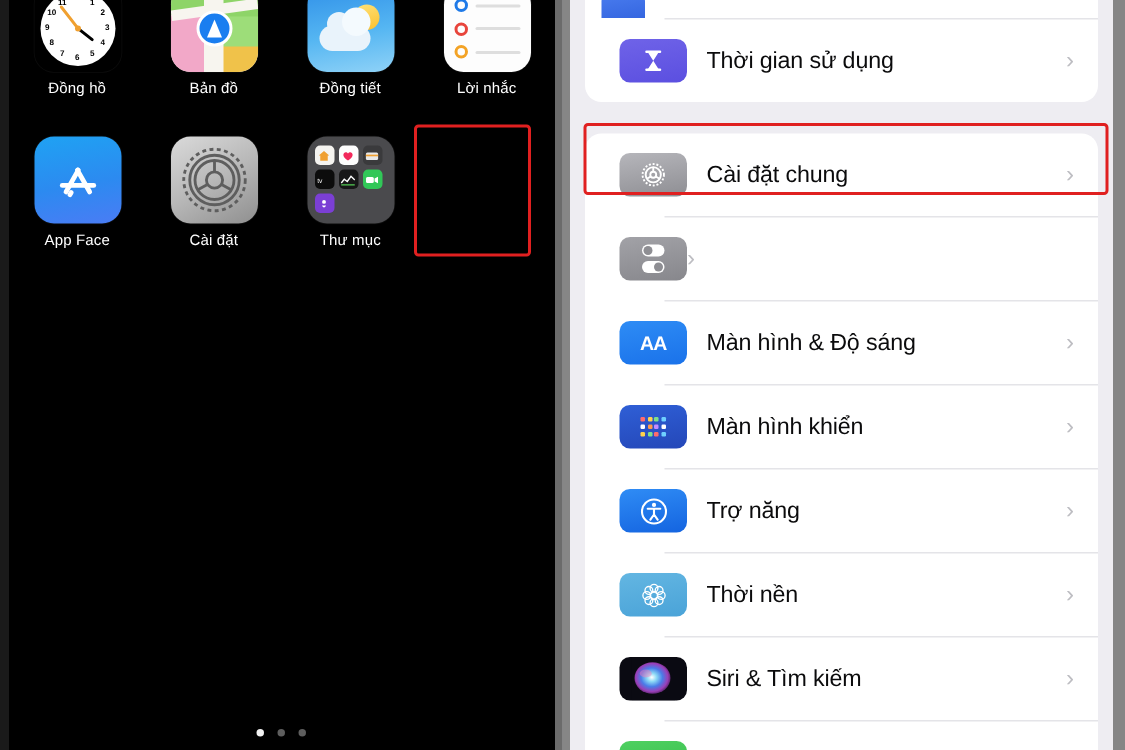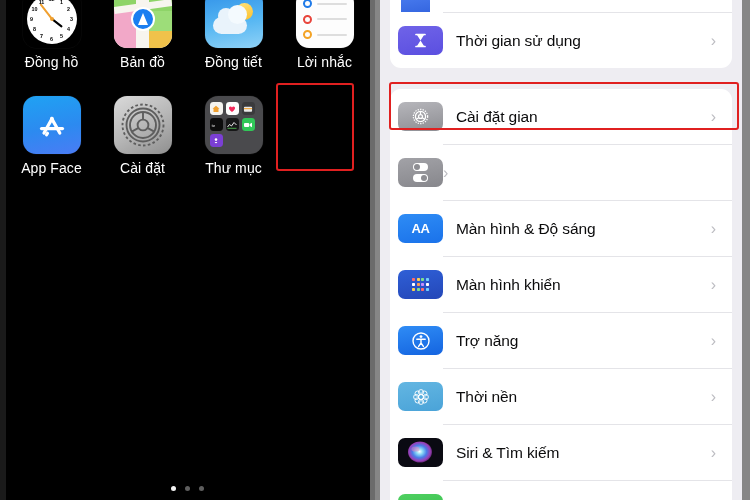--- a/index.html
+++ b/index.html
@@ -20,21 +20,21 @@
 
   .app-grid { position:absolute; left:6px; top:-10px; width:364px; }
   .app-row  { display:flex; }
   .app-cell { width:91px; display:flex; flex-direction:column; align-items:center; }
   .app-icon-wrap { width:58px; height:58px; position:relative; }
   .app-icon {
     width:58px; height:58px; border-radius:13px; overflow:hidden; position:relative;
     box-shadow:0 0 0 0.5px rgba(255,255,255,0.05);
   }
   .app-label {
-    margin-top:6px; font-size:14px; color:#fff; letter-spacing:0.1px;
+    margin-top:6px; font-size:10px; color:#fff; letter-spacing:0.1px;
     text-shadow:0 1px 2px rgba(0,0,0,0.8); white-space:nowrap;
   }
   .app-row-2 { margin-top:26px; }
 
   
   .ic-clock { background:#000; display:flex; align-items:center; justify-content:center; }
   .clock-face {
     width:50px; height:50px; border-radius:50%; background:#fff; position:relative;
   }
   .clock-num { position:absolute; font-size:5.4px; color:#000; font-weight:600;
@@ -126,21 +126,21 @@
     background:#eeedf2; overflow:hidden;
   }
   #settings-panel .edge-l { position:absolute; left:0;  top:0; width:5px; height:100%; background:#868686; }
   #settings-panel .edge-r { position:absolute; right:0; top:0; width:8px; height:100%; background:#868686; }
 
   .settings-scroll { position:absolute; left:5px; top:0; width:362px; height:500px; }
 
   .card { background:#fff; border-radius:11px; margin:0 10px; overflow:hidden; }
   .card.clip-top { border-top-left-radius:0; border-top-right-radius:0; }
 
-  .srow { display:flex; align-items:center; height:55px; padding-left:8px; position:relative; }
+  .srow { display:flex; align-items:center; height:55px; padding-left:23px; position:relative; }
   .srow .sicon { width:45px; height:29px; border-radius:7px; flex:none; position:relative; overflow:hidden;
                  display:flex; align-items:center; justify-content:center; }
   .srow .slabel { flex:1; margin-left:13px; font-size:15.5px; color:#0b0b0c; letter-spacing:-0.1px; }
   .srow .chev { margin-right:16px; color:#bdbdc2; font-size:16px; font-weight:400; line-height:1; }
   .sep { height:1px; background:#e4e4e8; margin-left:53px; }
 
   .gap { height:21px; }
 
   
   .si-screentime { background:linear-gradient(170deg,#6f63e8,#5b4fe0); }
@@ -392,21 +392,21 @@
             <g fill="none" stroke="#fff" stroke-width="1.6">
               <circle cx="12" cy="12" r="9" stroke-dasharray="1.7 1.5"></circle>
               <circle cx="12" cy="12" r="6.4"></circle>
               <circle cx="12" cy="12" r="2.5"></circle>
               <path d="M12 5.6 L12 9.5"></path>
               <path d="M6.6 15.4 L9.8 13.6"></path>
               <path d="M17.4 15.4 L14.2 13.6"></path>
             </g>
           </svg>
         </div>
-        <div class="slabel">Cài đặt gian</div>
+        <div class="slabel">Cài đặt chung</div>
         <div class="chev">›</div>
       </div>
       <div class="sep"></div>
 
       <div class="srow">
         <div class="sicon si-control">
           <div style="display:flex;flex-direction:column;gap:3px;align-items:center">
             <div class="toggle-pill left">
                 <i></i>
               </div>

